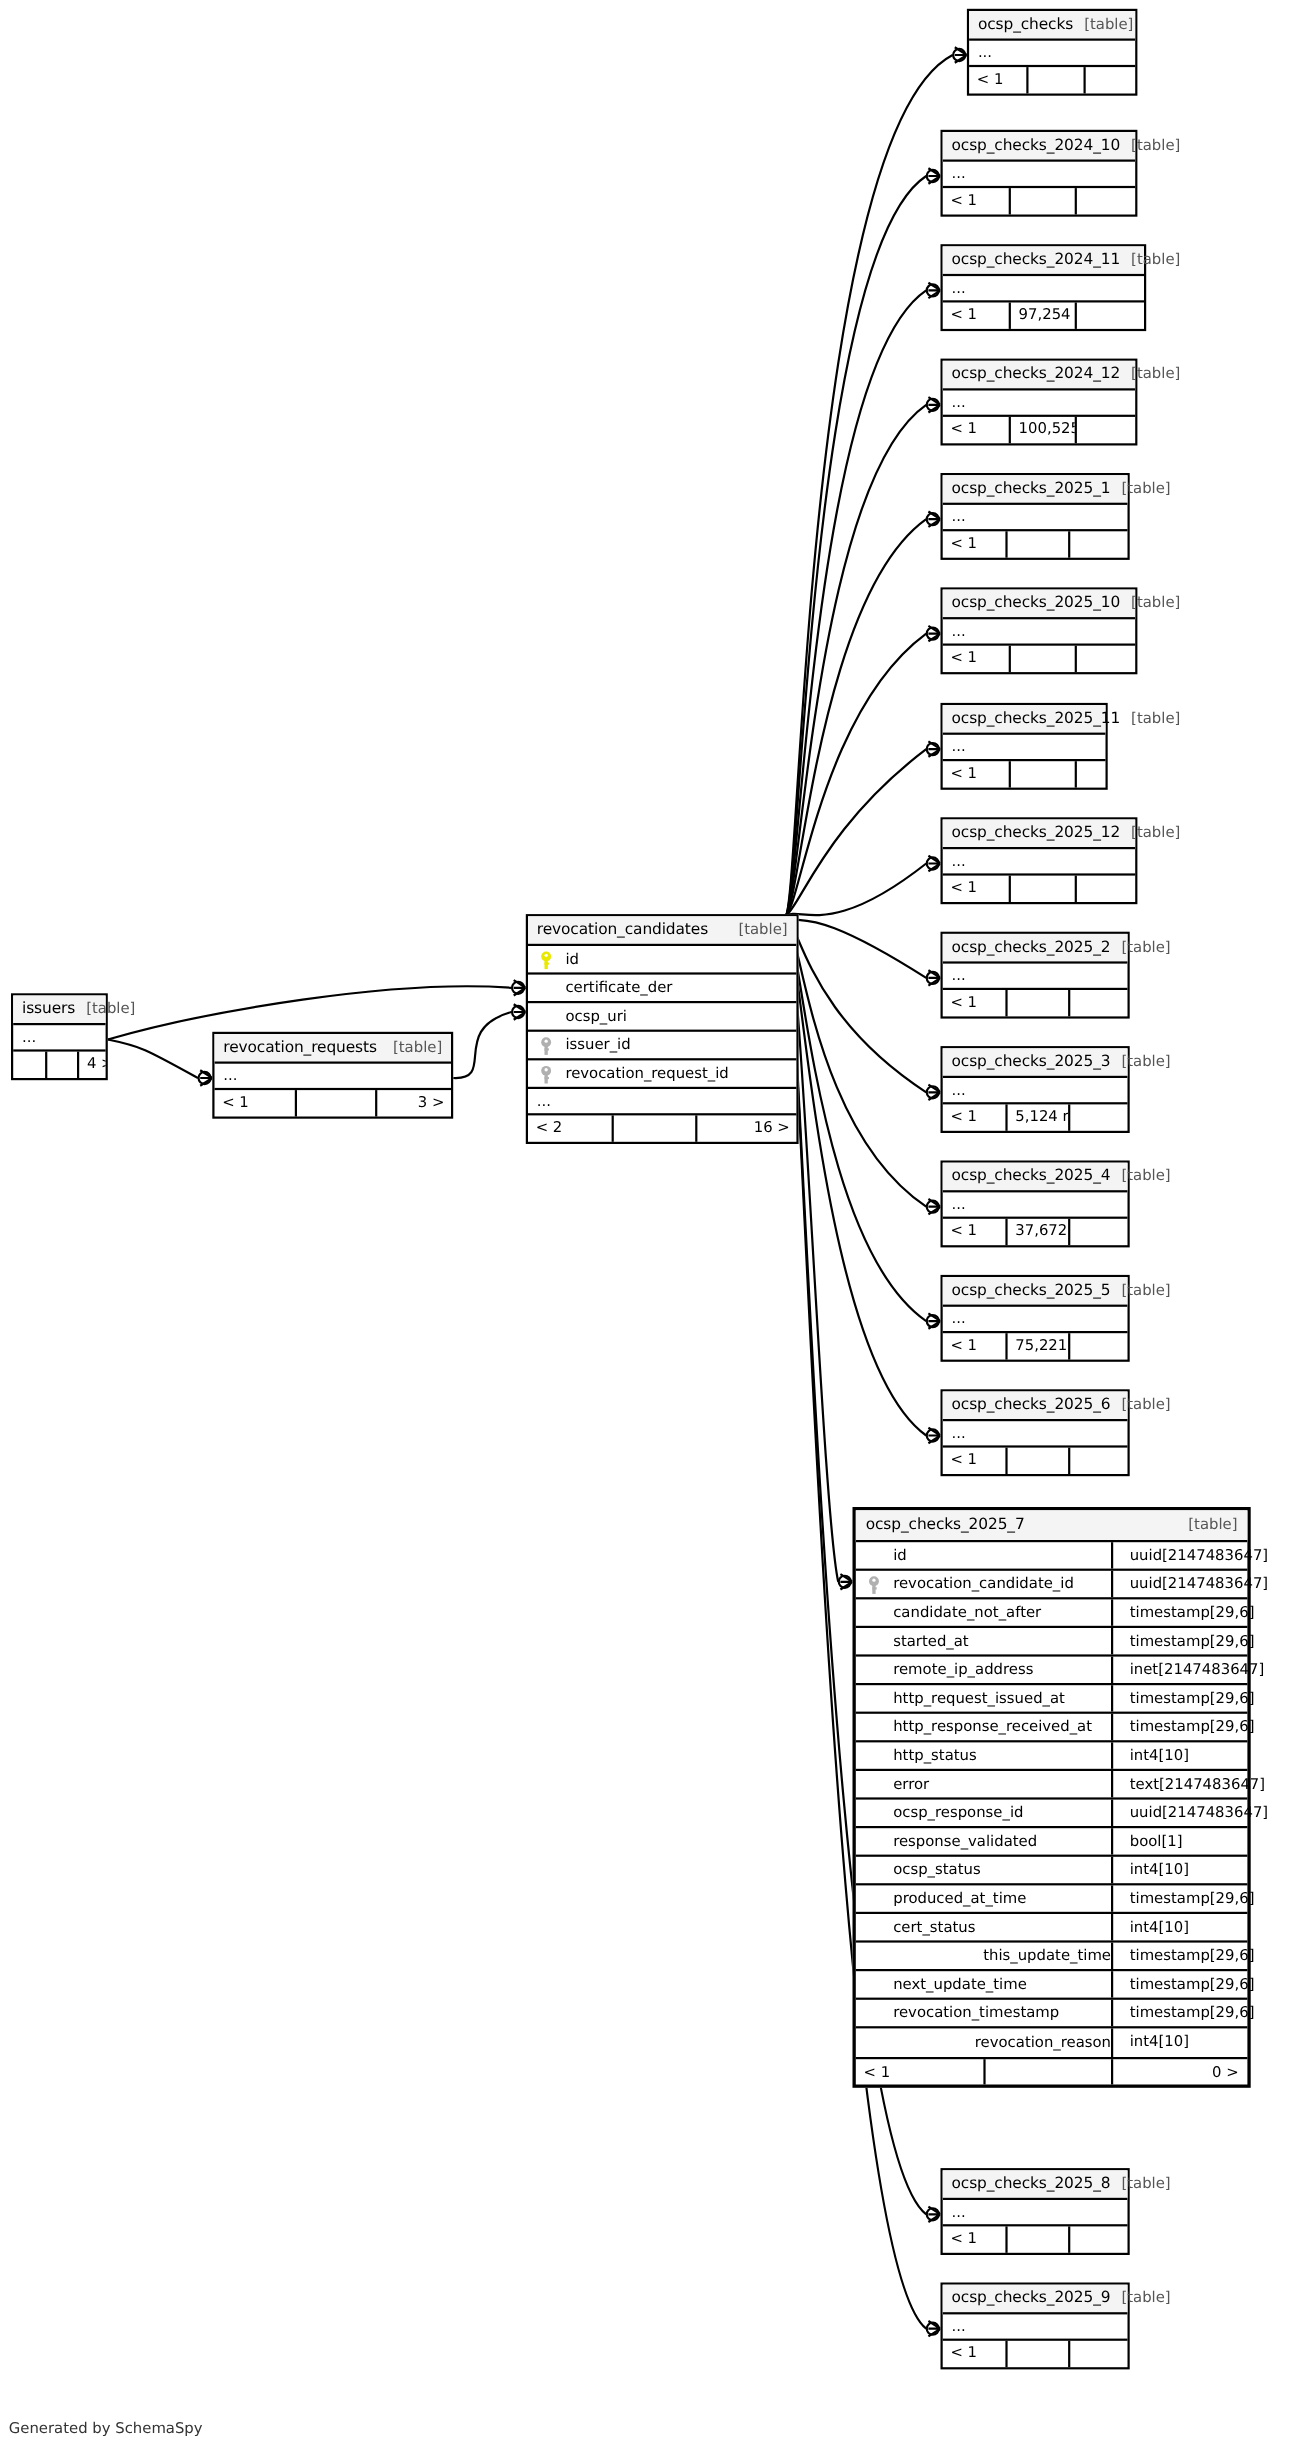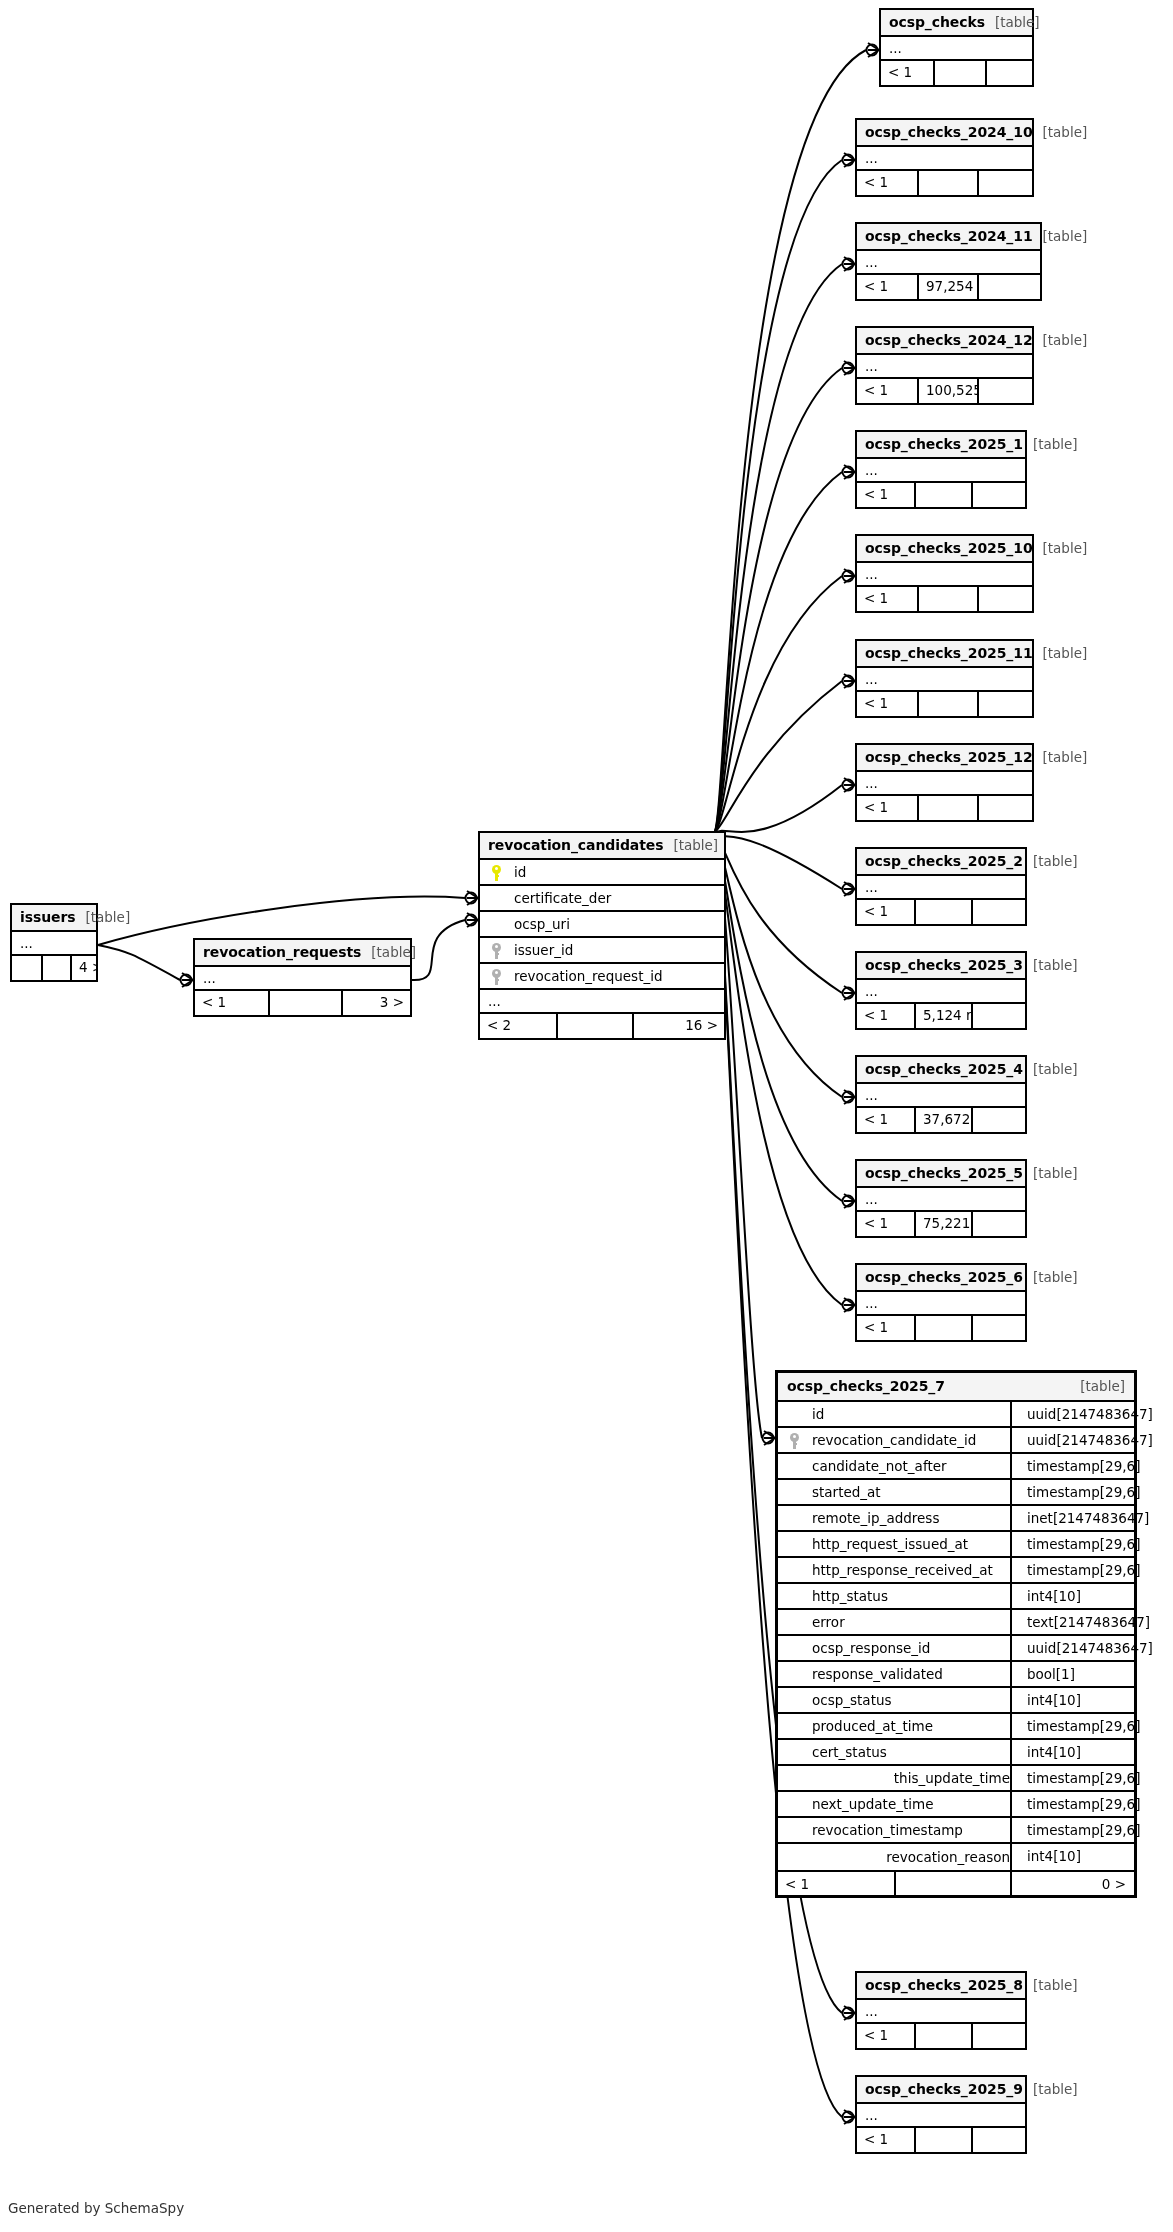--- a/index.html
+++ b/index.html
@@ -43,21 +43,21 @@
     display: flex;
     align-items: center;
     justify-content: space-between;
     background: #f4f4f4;
     border-bottom: 2px solid #000000;
     padding: 4px 8px 5px 8px;
     box-sizing: border-box;
     white-space: nowrap;
   }
   .tbl-name {
-    font-weight: bold;
+    font-weight: normal;
     font-size: 14px;
     letter-spacing: -0.1px;
   }
   .tbl-kind {
     color: #555555;
     font-size: 13.5px;
     padding-left: 10px;
   }
   .tbl.detail .tbl-title { padding: 5px 9px 6px 9px; }
 
@@ -308,21 +308,21 @@
           <span class="tbl-name">ocsp_checks_2025_10</span>
           <span class="tbl-kind">[table]</span>
         </div>
         <div class="row-ellipsis">...</div>
         <div class="tbl-footer">
           <div class="cell left" style="flex:0 0 60px;">&lt; 1</div>
           <div class="cell center" style="flex:0 0 60px;"></div>
           <div class="cell right" style="flex:1 1 auto;"></div>
         </div>
       </div>
-      <div class="tbl" style="left: 855px; top: 639px; width: 179px;">
+      <div class="tbl" style="left: 855px; top: 639px; width: 152px;">
         <div class="tbl-title">
           <span class="tbl-name">ocsp_checks_2025_11</span>
           <span class="tbl-kind">[table]</span>
         </div>
         <div class="row-ellipsis">...</div>
         <div class="tbl-footer">
           <div class="cell left" style="flex:0 0 60px;">&lt; 1</div>
           <div class="cell center" style="flex:0 0 60px;"></div>
           <div class="cell right" style="flex:1 1 auto;"></div>
         </div>

